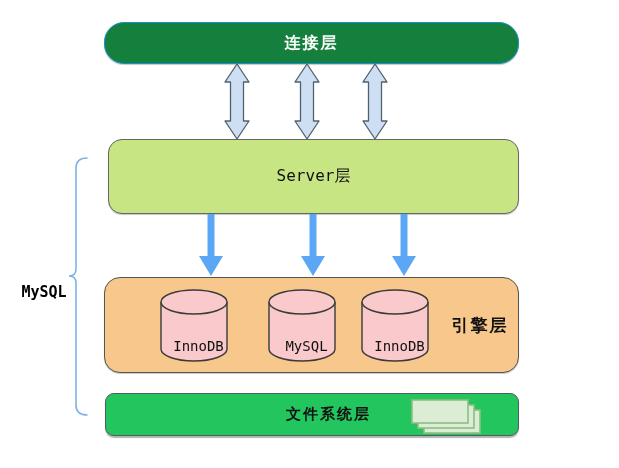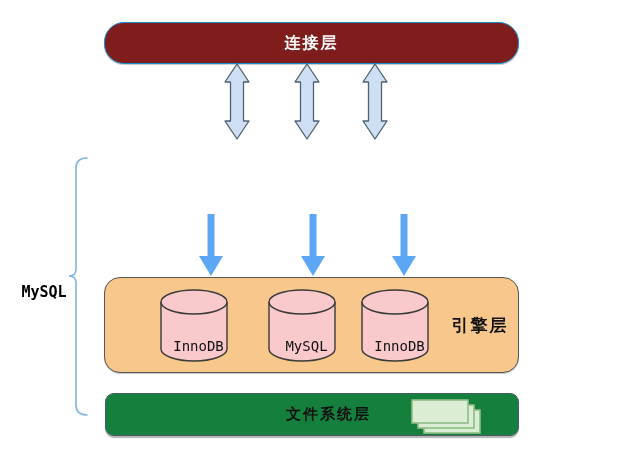--- a/index.html
+++ b/index.html
@@ -11,41 +11,41 @@
     overflow:hidden;
   }
   .box{
     position:absolute;
     box-sizing:border-box;
     display:flex;align-items:center;justify-content:center;
     box-shadow:0 1px 1px rgba(0,0,0,0.22);
   }
   .box-connection{
     left:104px;top:22px;width:415px;height:42px;
-    background:#7f1d1d;border:1px solid #1590ce;border-radius:20px;
+    background:#15803d;border:1px solid #1590ce;border-radius:20px;
   }
   .box-connection .lbl{
     color:#ffffff;font-weight:bold;font-size:16px;letter-spacing:2px;
     font-family:"DejaVu Serif","Liberation Serif",serif;
   }
   .box-server{
     left:108px;top:139px;width:411px;height:75px;
     background:#c7e582;border:1.3px solid #666666;border-radius:14px;
   }
   .box-server .lbl{
     color:#111111;font-size:16px;
     font-family:"DejaVu Sans Mono","Liberation Mono",monospace;
   }
   .box-engine{
     left:104px;top:277px;width:415px;height:96px;
     background:#f8c78c;border:1.3px solid #555555;border-radius:16px;
   }
   .box-filesystem{
     left:105px;top:393px;width:414px;height:43px;
-    background:#15803d;border:1.5px solid #4e5c66;border-radius:9px;
+    background:#22c55e;border:1.5px solid #4e5c66;border-radius:9px;
     box-shadow:0 2px 1px rgba(0,0,0,0.3);
     padding-left:33px;
   }
   .box-filesystem .lbl{
     color:#111111;font-weight:bold;font-size:15px;letter-spacing:2px;
     font-family:"DejaVu Serif","Liberation Serif",serif;
   }
   .arrow-svg{position:absolute;display:block;}
   .cylinder{position:absolute;width:77px;height:74px;}
   .cylinder svg{position:absolute;left:0;top:0;}
@@ -79,20 +79,23 @@
   <svg class="arrow-svg" style="left:224px;top:63px;" width="26" height="78" viewBox="0 0 26 78">
     <polygon points="13,1 25,19 19.5,19 19.5,58 25,58 13,76 1,58 6.5,58 6.5,19 1,19" fill="#cedff4" stroke="#50616f" stroke-width="1.3" stroke-linejoin="round"></polygon>
   </svg>
   <svg class="arrow-svg" style="left:294px;top:63px;" width="26" height="78" viewBox="0 0 26 78">
     <polygon points="13,1 25,19 19.5,19 19.5,58 25,58 13,76 1,58 6.5,58 6.5,19 1,19" fill="#cedff4" stroke="#50616f" stroke-width="1.3" stroke-linejoin="round"></polygon>
   </svg>
   <svg class="arrow-svg" style="left:362px;top:63px;" width="26" height="78" viewBox="0 0 26 78">
     <polygon points="13,1 25,19 19.5,19 19.5,58 25,58 13,76 1,58 6.5,58 6.5,19 1,19" fill="#cedff4" stroke="#50616f" stroke-width="1.3" stroke-linejoin="round"></polygon>
   </svg>
 
+  <div class="box box-server">
+    <span class="lbl">Server层</span>
+  </div>
 
   <svg class="arrow-svg" style="left:199px;top:214px;" width="24" height="62" viewBox="0 0 24 62">
     <rect x="8.5" y="0" width="7" height="44" fill="#5ca7f5"></rect>
     <polygon points="0,42 24,42 12,62" fill="#5ca7f5"></polygon>
   </svg>
   <svg class="arrow-svg" style="left:301px;top:214px;" width="24" height="62" viewBox="0 0 24 62">
     <rect x="8.5" y="0" width="7" height="44" fill="#5ca7f5"></rect>
     <polygon points="0,42 24,42 12,62" fill="#5ca7f5"></polygon>
   </svg>
   <svg class="arrow-svg" style="left:392px;top:214px;" width="24" height="62" viewBox="0 0 24 62">

